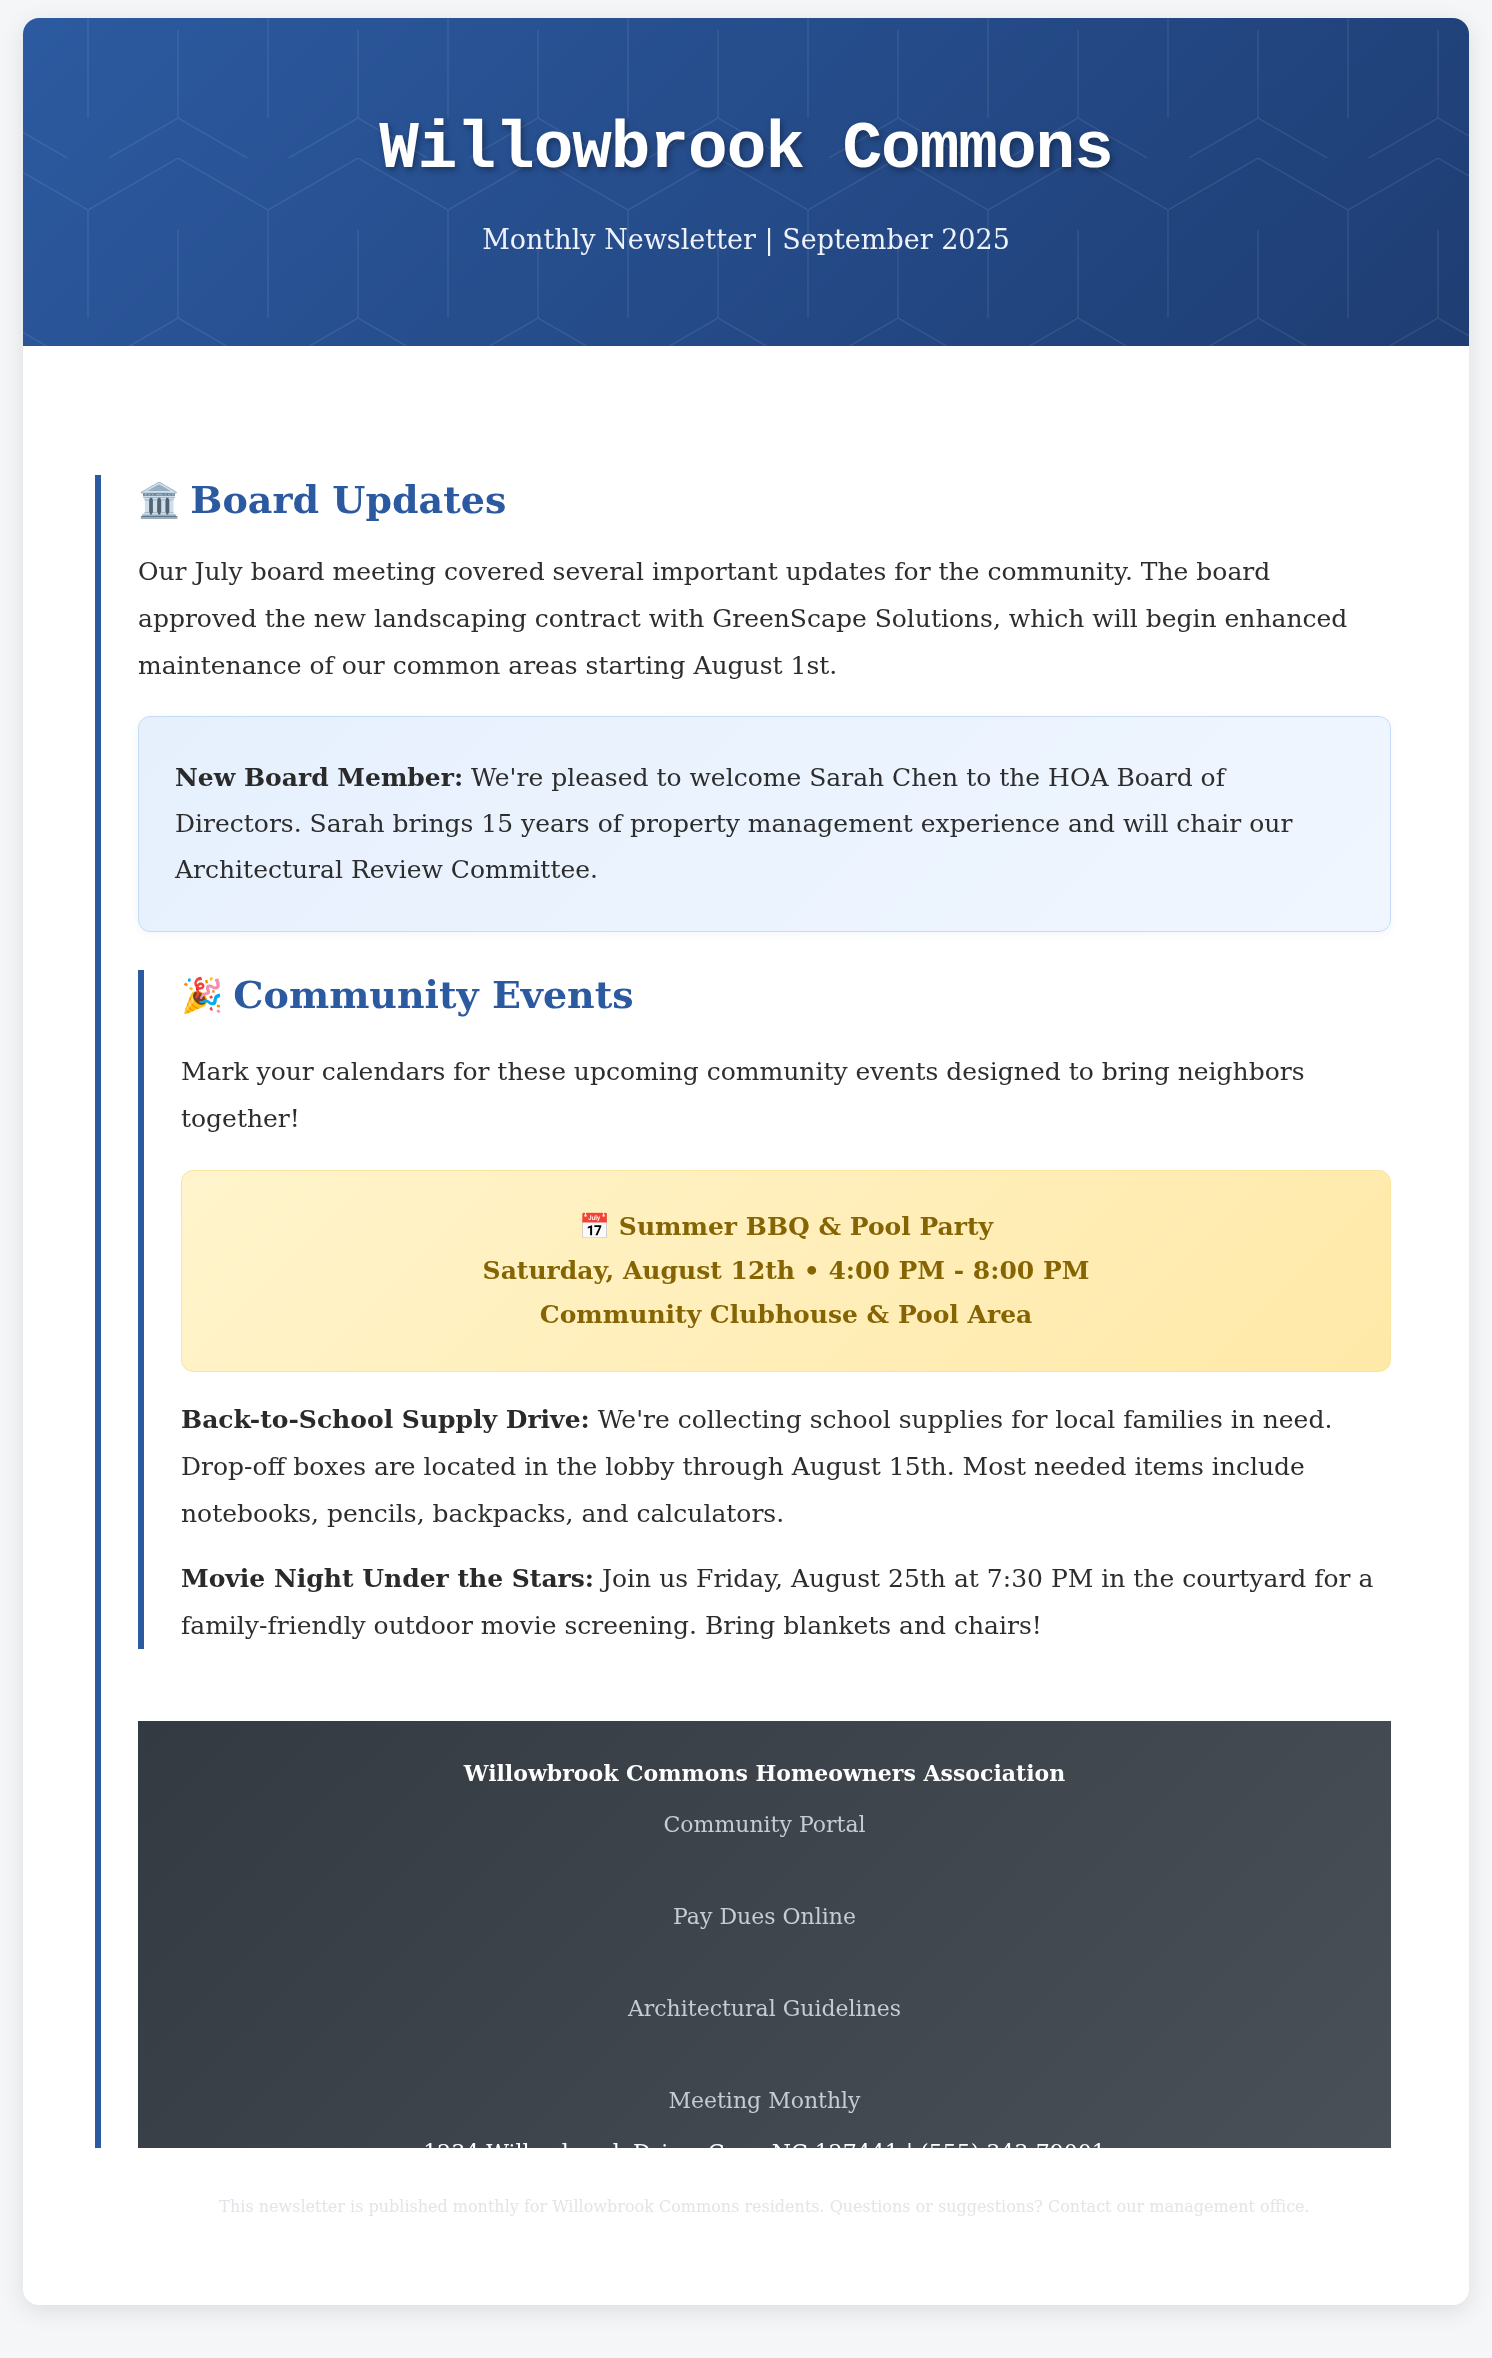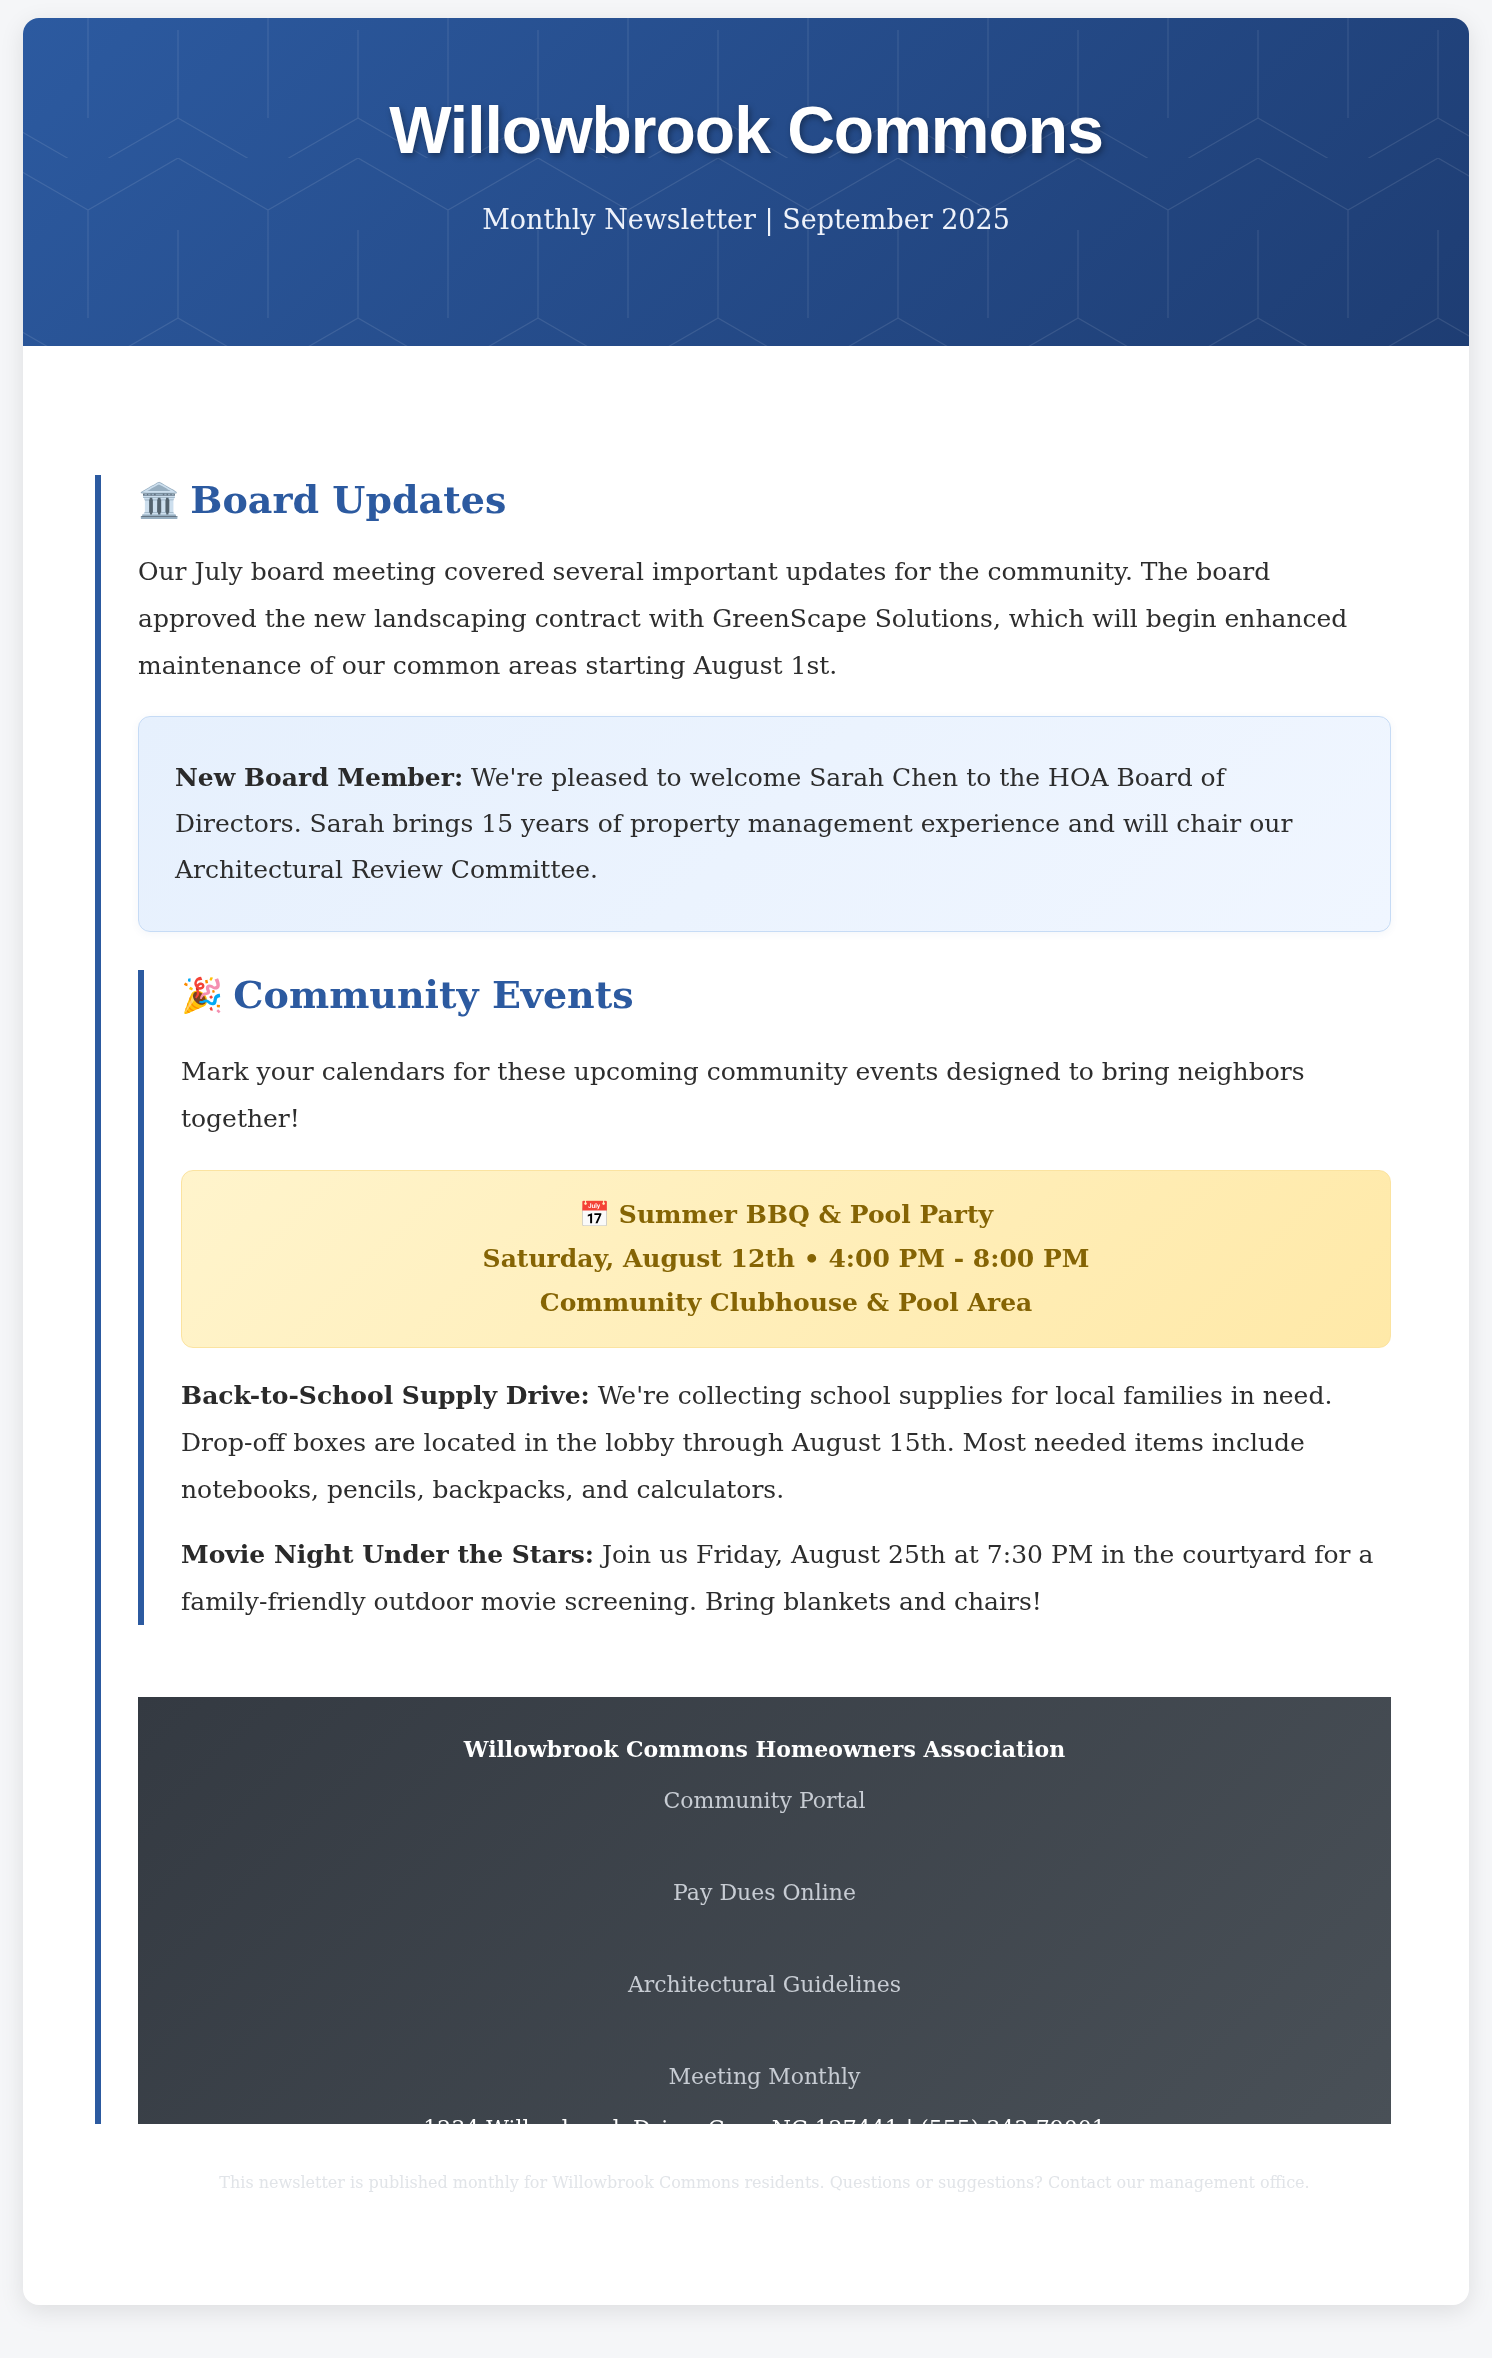--- a/index.html
+++ b/index.html
@@ -26,22 +26,22 @@
     text-align: center;
     color: #fff;
     overflow: hidden;
   }
   .header svg.pattern {
     position: absolute; left: 0; top: 0; width: 100%; height: 100%;
     opacity: 0.10;
   }
   .header .title {
     position: relative;
-    padding-top: 72px;
-    font-family: Liberation Sans, sans-serif;
+    padding-top: 92px;
+    font-family: Liberation Mono, monospace;
     font-weight: bold;
     font-size: 66px;
     line-height: 80px;
     letter-spacing: -1px;
     text-shadow: 2px 3px 6px rgba(0,0,0,0.35);
   }
   .header .subtitle {
     position: relative;
     margin-top: 32px;
     font-size: 27px;
@@ -87,21 +87,21 @@
     padding-left: 37px;
     width: 1253px;
   }
   .events h2 { margin-top: 6px; }
   .events p.intro { margin-top: 28px; }
   .event-box {
     margin-top: 28px;
     background: linear-gradient(135deg, #fff4cc 0%, #ffe9a8 100%);
     border: 1px solid #fbe3a0;
     border-radius: 12px;
-    padding: 22px 20px;
+    padding: 34px 20px;
     text-align: center;
     color: #856404;
     font-weight: bold;
     font-size: 25px;
     line-height: 44px;
   }
   .events p.item { margin-top: 24px; }
   .events p.item + p.item { margin-top: 18px; }
   .footer {
     margin-top: 72px;

